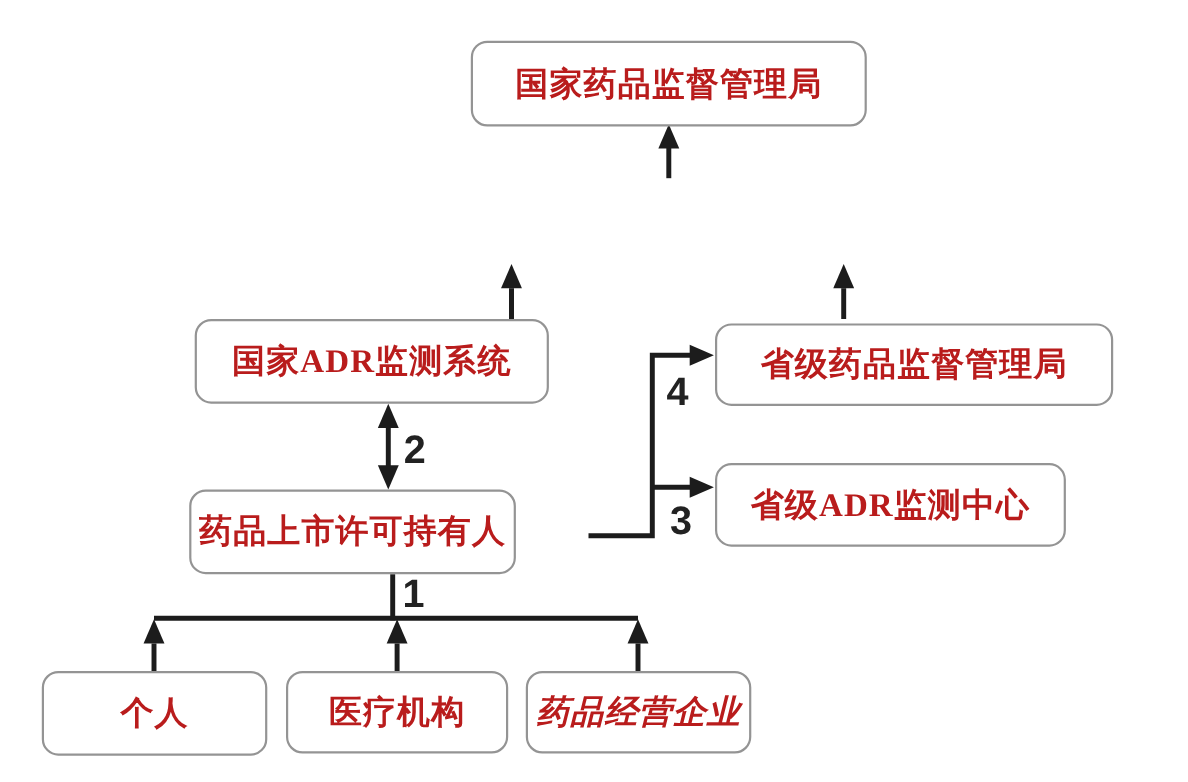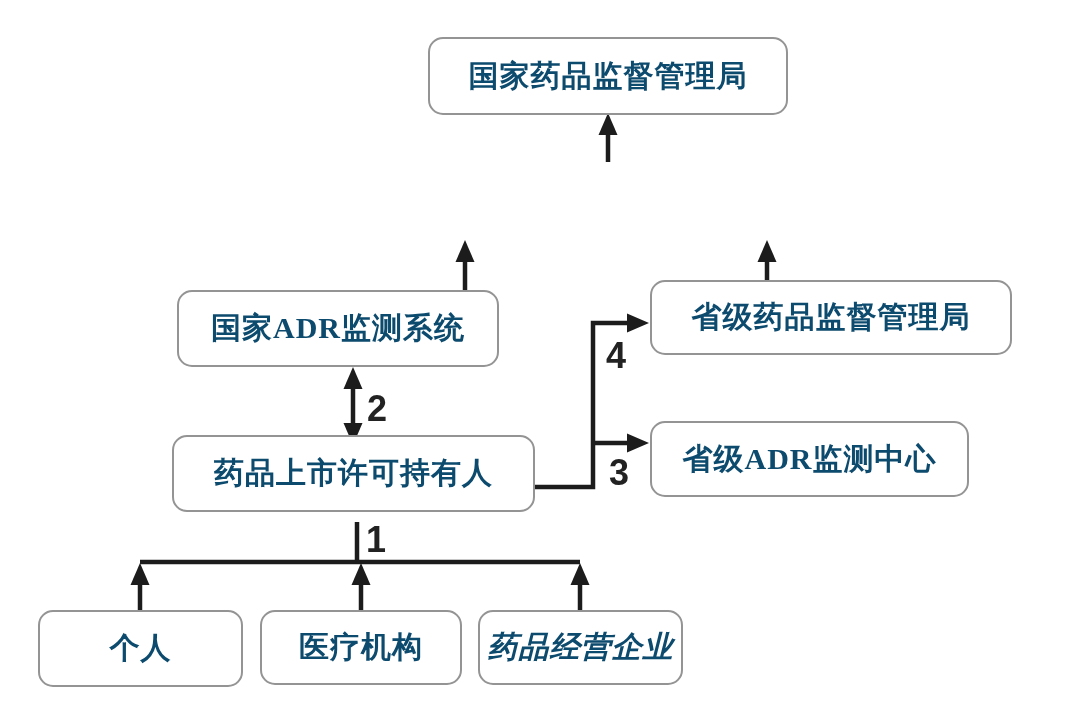--- a/index.html
+++ b/index.html
@@ -24,21 +24,21 @@
     background: #ffffff;
     border: 2px solid #949494;
     border-radius: 15px;
     display: flex;
     align-items: center;
     justify-content: center;
     font-family: "Liberation Serif", "DejaVu Serif", serif;
     font-weight: bold;
     font-size: 30px;
     letter-spacing: 1px;
-    color: #0c4a6e;
+    color: #b91c1c;
     white-space: nowrap;
   }
   .edge-num {
     position: absolute;
     font-family: "Liberation Sans", "DejaVu Sans", sans-serif;
     font-weight: bold;
     font-size: 36px;
     line-height: 1;
     color: #222222;
   }
@@ -79,25 +79,25 @@
     <polygon class="chead" points="361,563 351.5,585 370.5,585"></polygon>
     <line class="cline" x1="580" y1="610" x2="580" y2="585"></line>
     <polygon class="chead" points="580,563 570.5,585 589.5,585"></polygon>
   </svg>
 
   <div class="node" style="left:428px; top:37px; width:360px; height:78px;">国家药品监督管理局</div>
 
 
   <div class="node" style="left:177px; top:290px; width:322px; height:77px;">国家ADR监测系统</div>
 
-  <div class="node" style="left:650px; top:280px; width:362px; height:75px;">省级药品监督管理局</div>
+  <div class="node" style="left:650px; top:294px; width:362px; height:75px;">省级药品监督管理局</div>
 
   <div class="node" style="left:650px; top:421px; width:319px; height:76px;">省级ADR监测中心</div>
 
-  <div class="node" style="left:172px; top:435px; width:363px; height:77px;">药品上市许可持有人</div>
+  <div class="node" style="left:172px; top:445px; width:297px; height:77px;">药品上市许可持有人</div>
 
   <div class="node" style="left:260px; top:610px; width:202px; height:75px;">医疗机构</div>
 
   <div class="node" style="left:38px; top:610px; width:205px; height:77px;">个人</div>
 
   <div class="node" style="left:478px; top:610px; width:205px; height:75px;font-style:italic;">药品经营企业</div>
 
   <span class="edge-num" style="left:366px; top:522px;">1</span>
 
   <span class="edge-num" style="left:367px; top:391px;">2</span>

